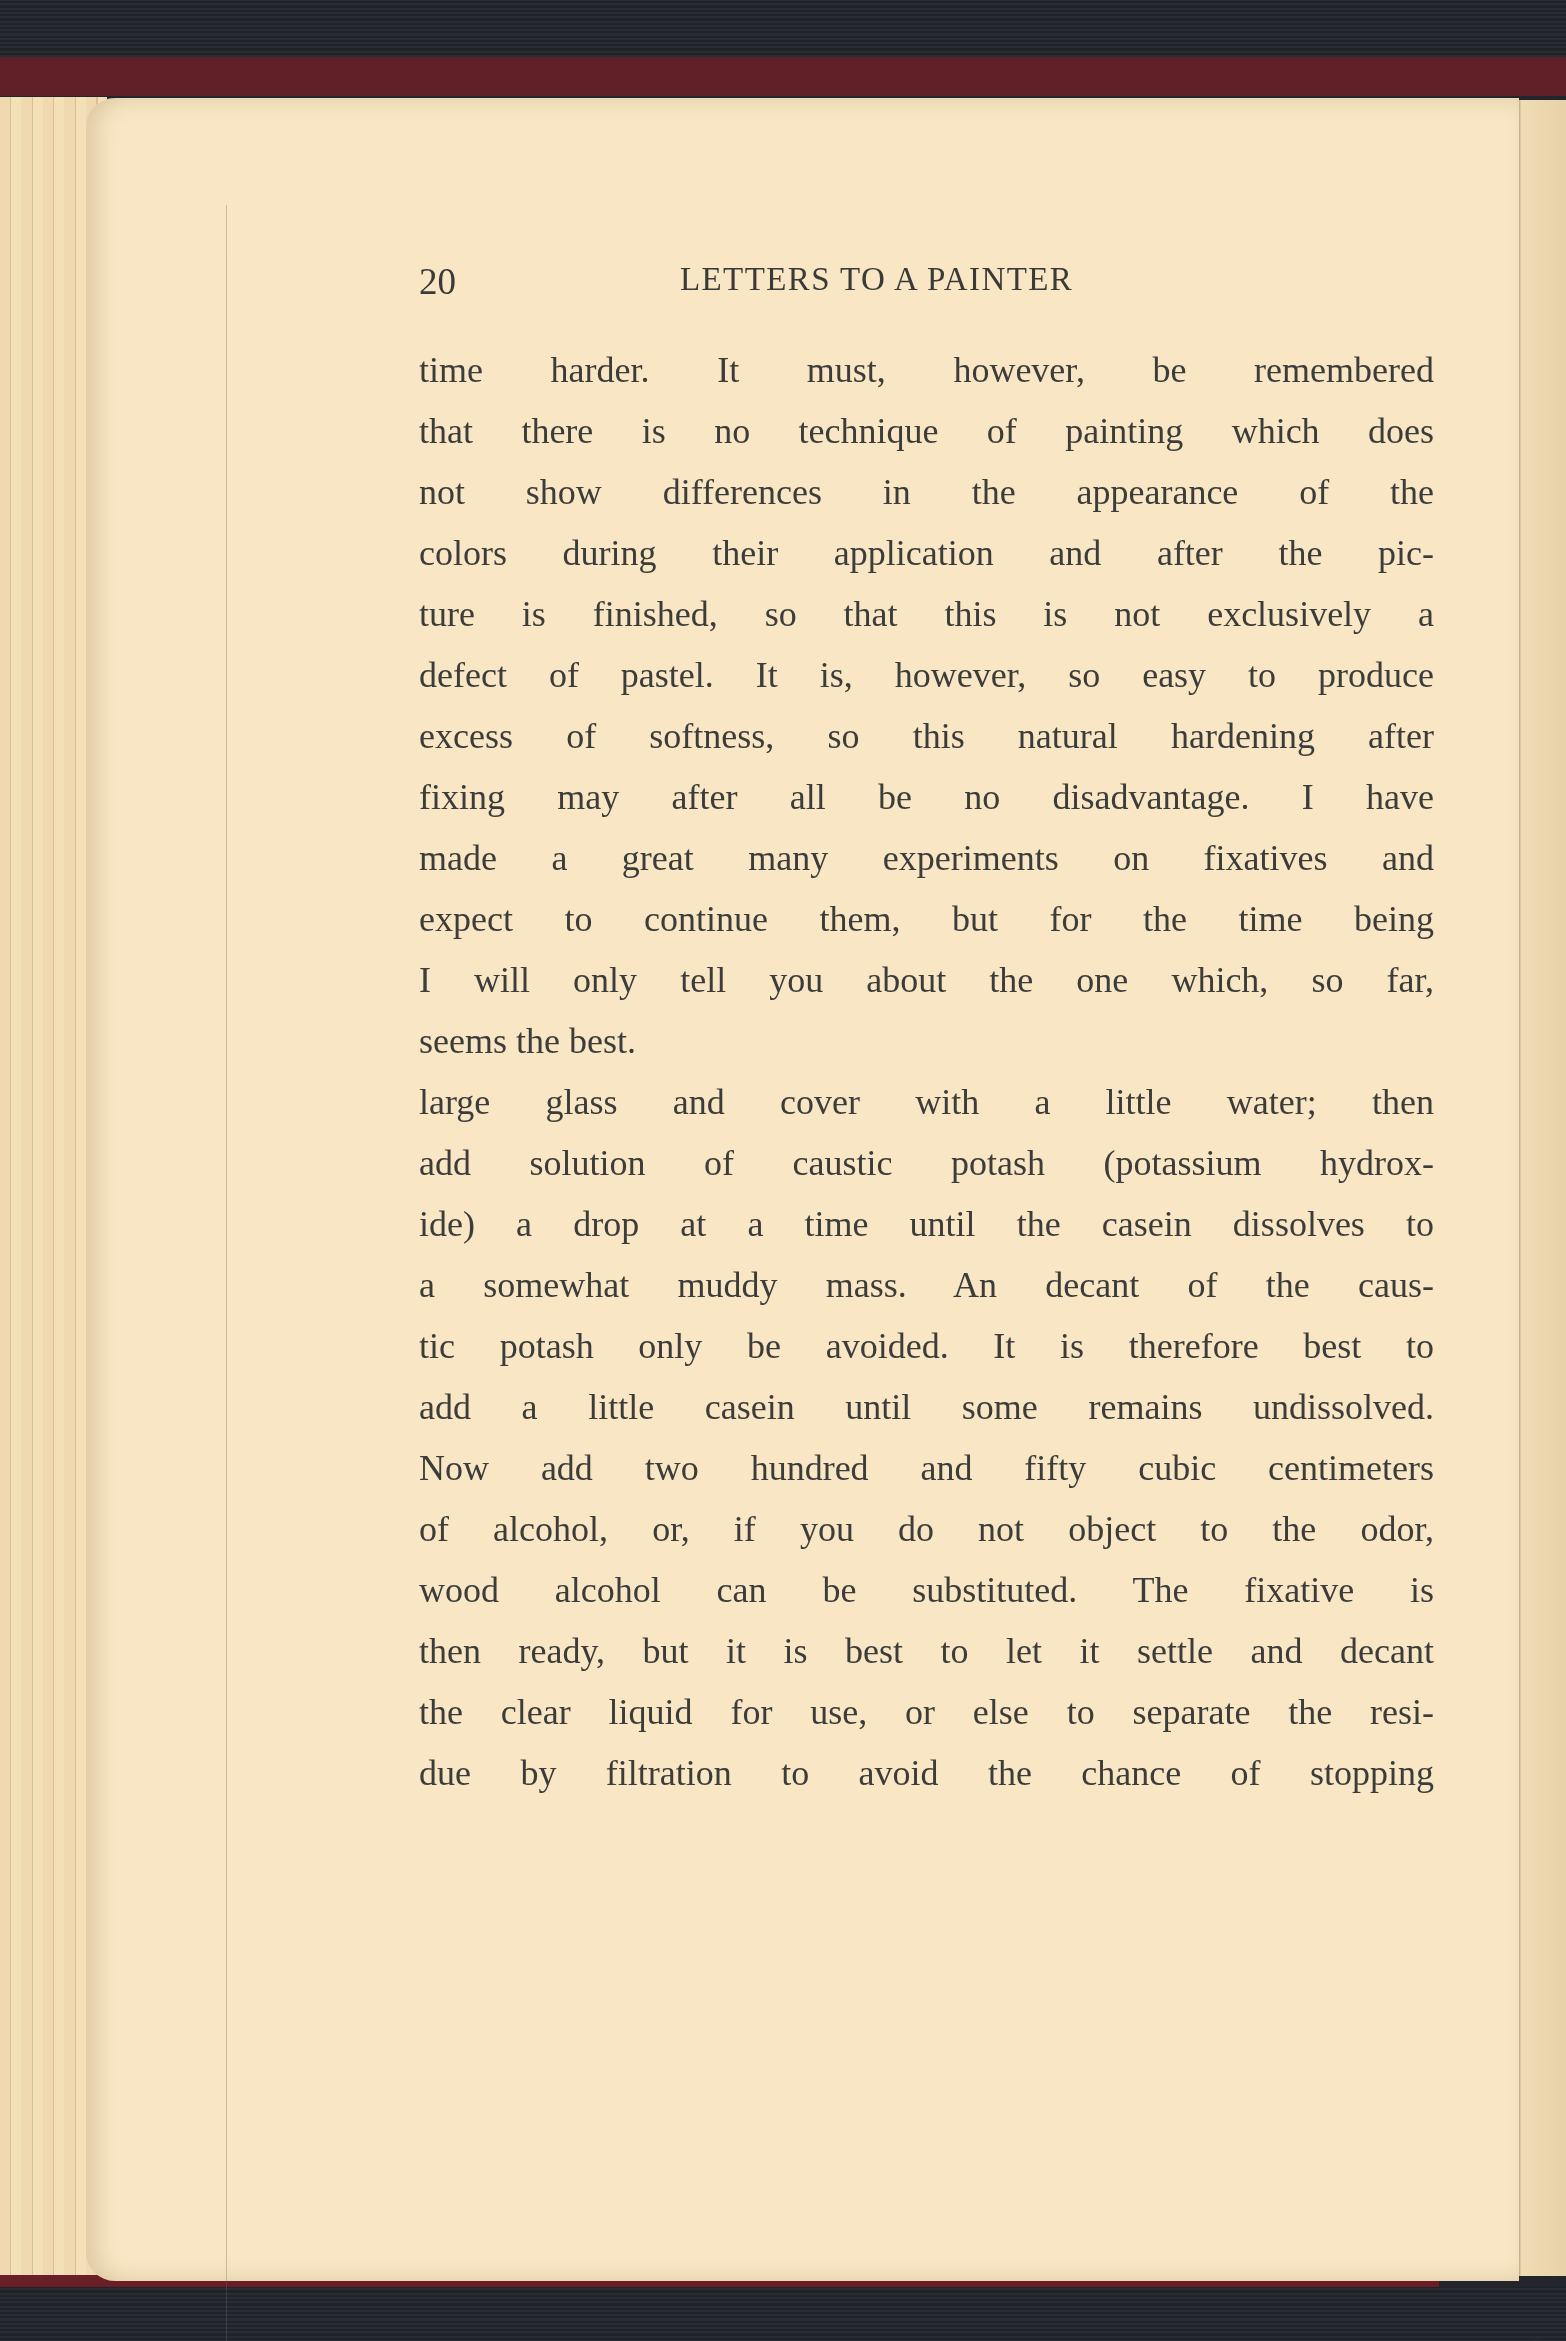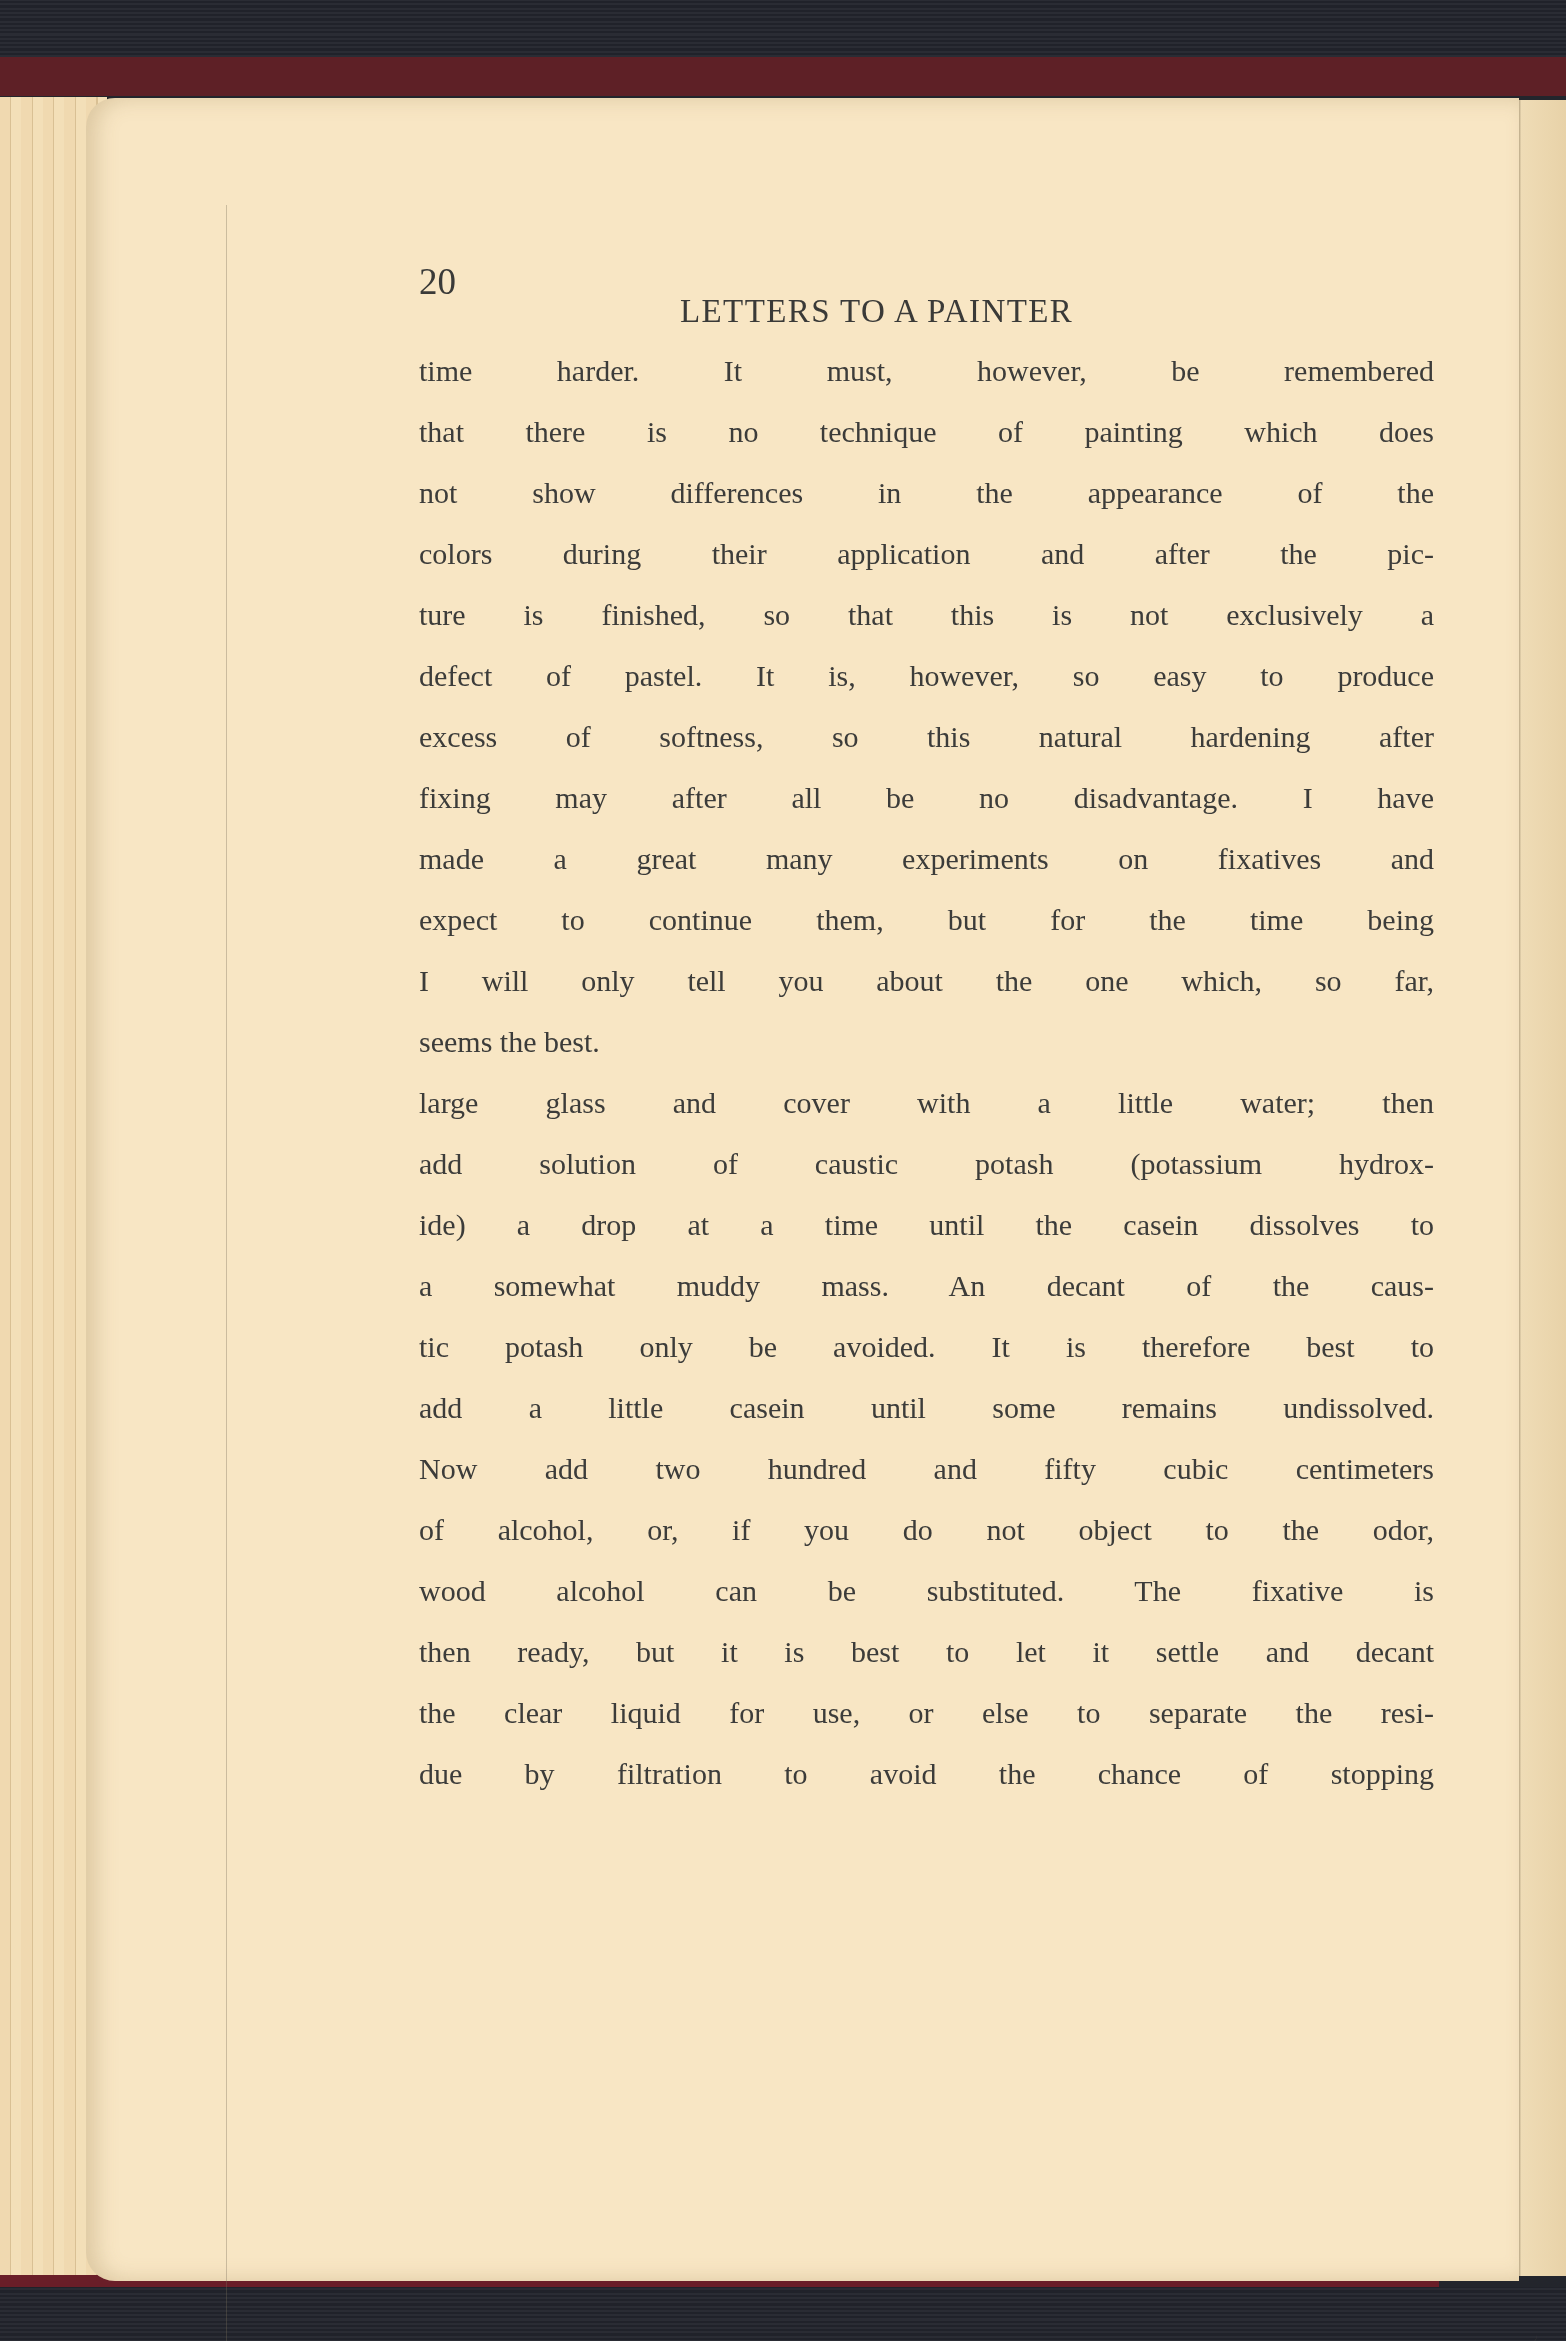--- a/index.html
+++ b/index.html
@@ -16,23 +16,23 @@
     background: linear-gradient(90deg, #8a7a5e 0, #efdcb6 4.3px, #e8d2a8 100%); }
   .page { position:absolute; left:86px; top:98px; width:1433px; height:2183px;
     background:#f8e6c4; border-radius:29px 0 0 29px;
     box-shadow: inset 10px 0 21.5px rgba(140,110,60,0.25); }
   .page-rule { position:absolute; left:140px; top:107px; width:1310px; height:2140px;
     border-left:1.4px solid rgba(120,110,90,0.35); border-bottom:1.4px solid rgba(120,110,90,0.35);
     border-radius:0 0 11.5px 0; }
   .header { position:absolute; top:251px; left:419px; width:1016px; height:57px;
     font-family:"Liberation Serif", serif; color:#3a3a38; }
   .page-num { position:absolute; left:0; top:8.6px; font-size:37px; }
-  .running-title { position:absolute; left:261px; top:10px; font-size:33px; letter-spacing:1.4px;margin-top:32px; }
+  .running-title { position:absolute; left:261px; top:10px; font-size:33px; letter-spacing:1.4px; }
   .body-text { position:absolute; left:419px; top:340px; width:1015px;
-    font-family:"Liberation Serif", serif; font-size:30px; line-height:61px; color:#3c3c3a; }
+    font-family:"Liberation Serif", serif; font-size:36px; line-height:61px; color:#3c3c3a; }
   .line { display:block; text-align:justify; text-align-last:justify; white-space:nowrap; height:61px; }
   .line.last { text-align-last:left; }
   .line.indent { padding-left:50px; }
 </style>
 </head>
 <body>
 
 <div class="cloth-top"></div>
 <div class="binding-top"></div>
 <div class="page-stack"></div>

